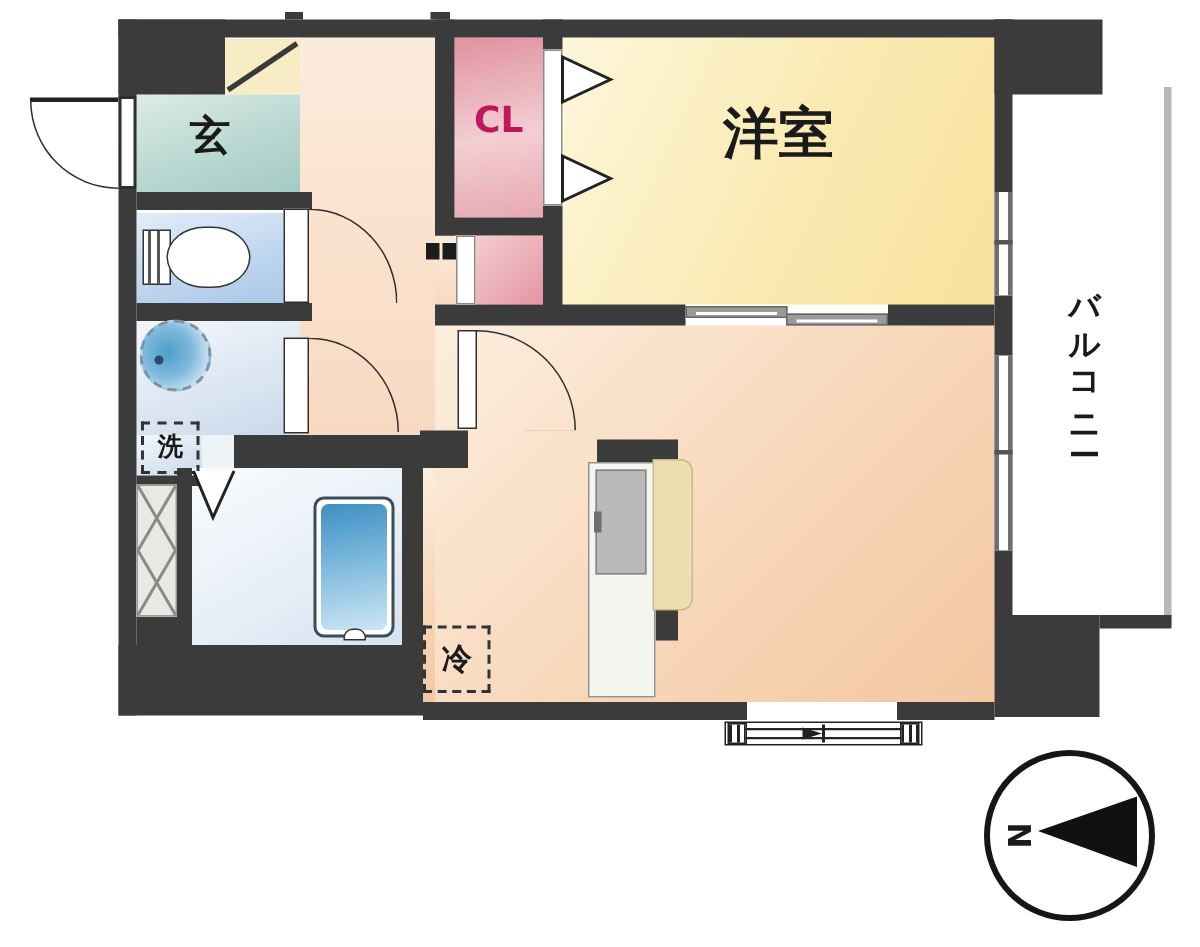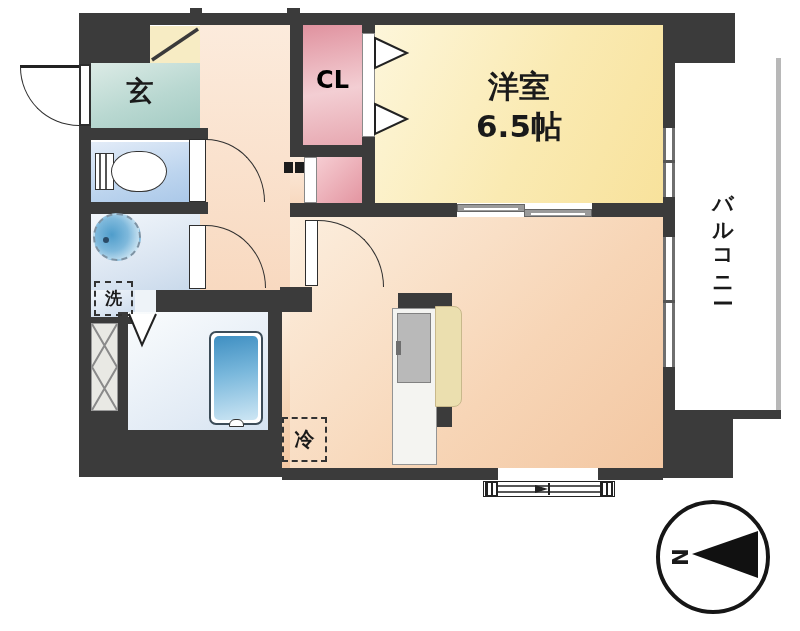--- a/index.html
+++ b/index.html
@@ -148,23 +148,22 @@
     <path d="M375,104 L407,119 L375,134 Z" fill="#fff" stroke="#222" stroke-width="2"></path>
     <path d="M129,314 L142,345 L156,314" fill="#fff" stroke="#222" stroke-width="2"></path>
     <path d="M92,324 L117,367 M117,324 L92,367 M92,367 L117,410 M117,367 L92,410" stroke="#8a8a8a" stroke-width="2" fill="none"></path>
     <path d="M497,486 L601,486 M497,492 L601,492" stroke="#222" stroke-width="1.5" fill="none"></path>
     <path d="M549,483 L549,495" stroke="#222" stroke-width="2" fill="none"></path>
     <path d="M548,489 L535,485 L535,493 Z" fill="#222"></path>
     <circle cx="106" cy="240" r="3" fill="#2a4a66"></circle>
   </svg>
 
   <div class="lbl" style="left:110px;top:77px;width:60px;font-size:27px;">玄</div>
-  <div class="lbl" style="left:303px;top:68px;width:59px;font-size:24px;color:#000000;">CL</div>
-  <div class="lbl" style="left:375px;top:70px;width:288px;font-size:31px;">洋室</div>
-  <div class="lbl" style="left:375px;top:110px;width:288px;font-size:31px;">6.5帖</div>
+  <div class="lbl" style="left:303px;top:68px;width:59px;font-size:24px;color:#be185d;">CL</div>
+  <div class="lbl" style="left:375px;top:70px;width:288px;font-size:37px;">洋室</div>
   <div class="lbl" style="left:712px;top:150px;height:175px;font-size:21px;font-weight:600;writing-mode:vertical-rl;letter-spacing:4px;">バルコニー</div>
 
   <div class="abs" style="left:656px;top:500px;width:114px;height:114px;border:4px solid #161616;border-radius:50%;background:#fff;">
     <div class="abs" style="left:32px;top:27px;width:0;height:0;border-right:66px solid #111;border-top:23px solid transparent;border-bottom:24px solid transparent;"></div>
     <div class="lbl" style="left:6px;top:42px;width:26px;font-size:21px;transform:rotate(90deg);">N</div>
   </div>
 
 </div>
 
 </body></html>

